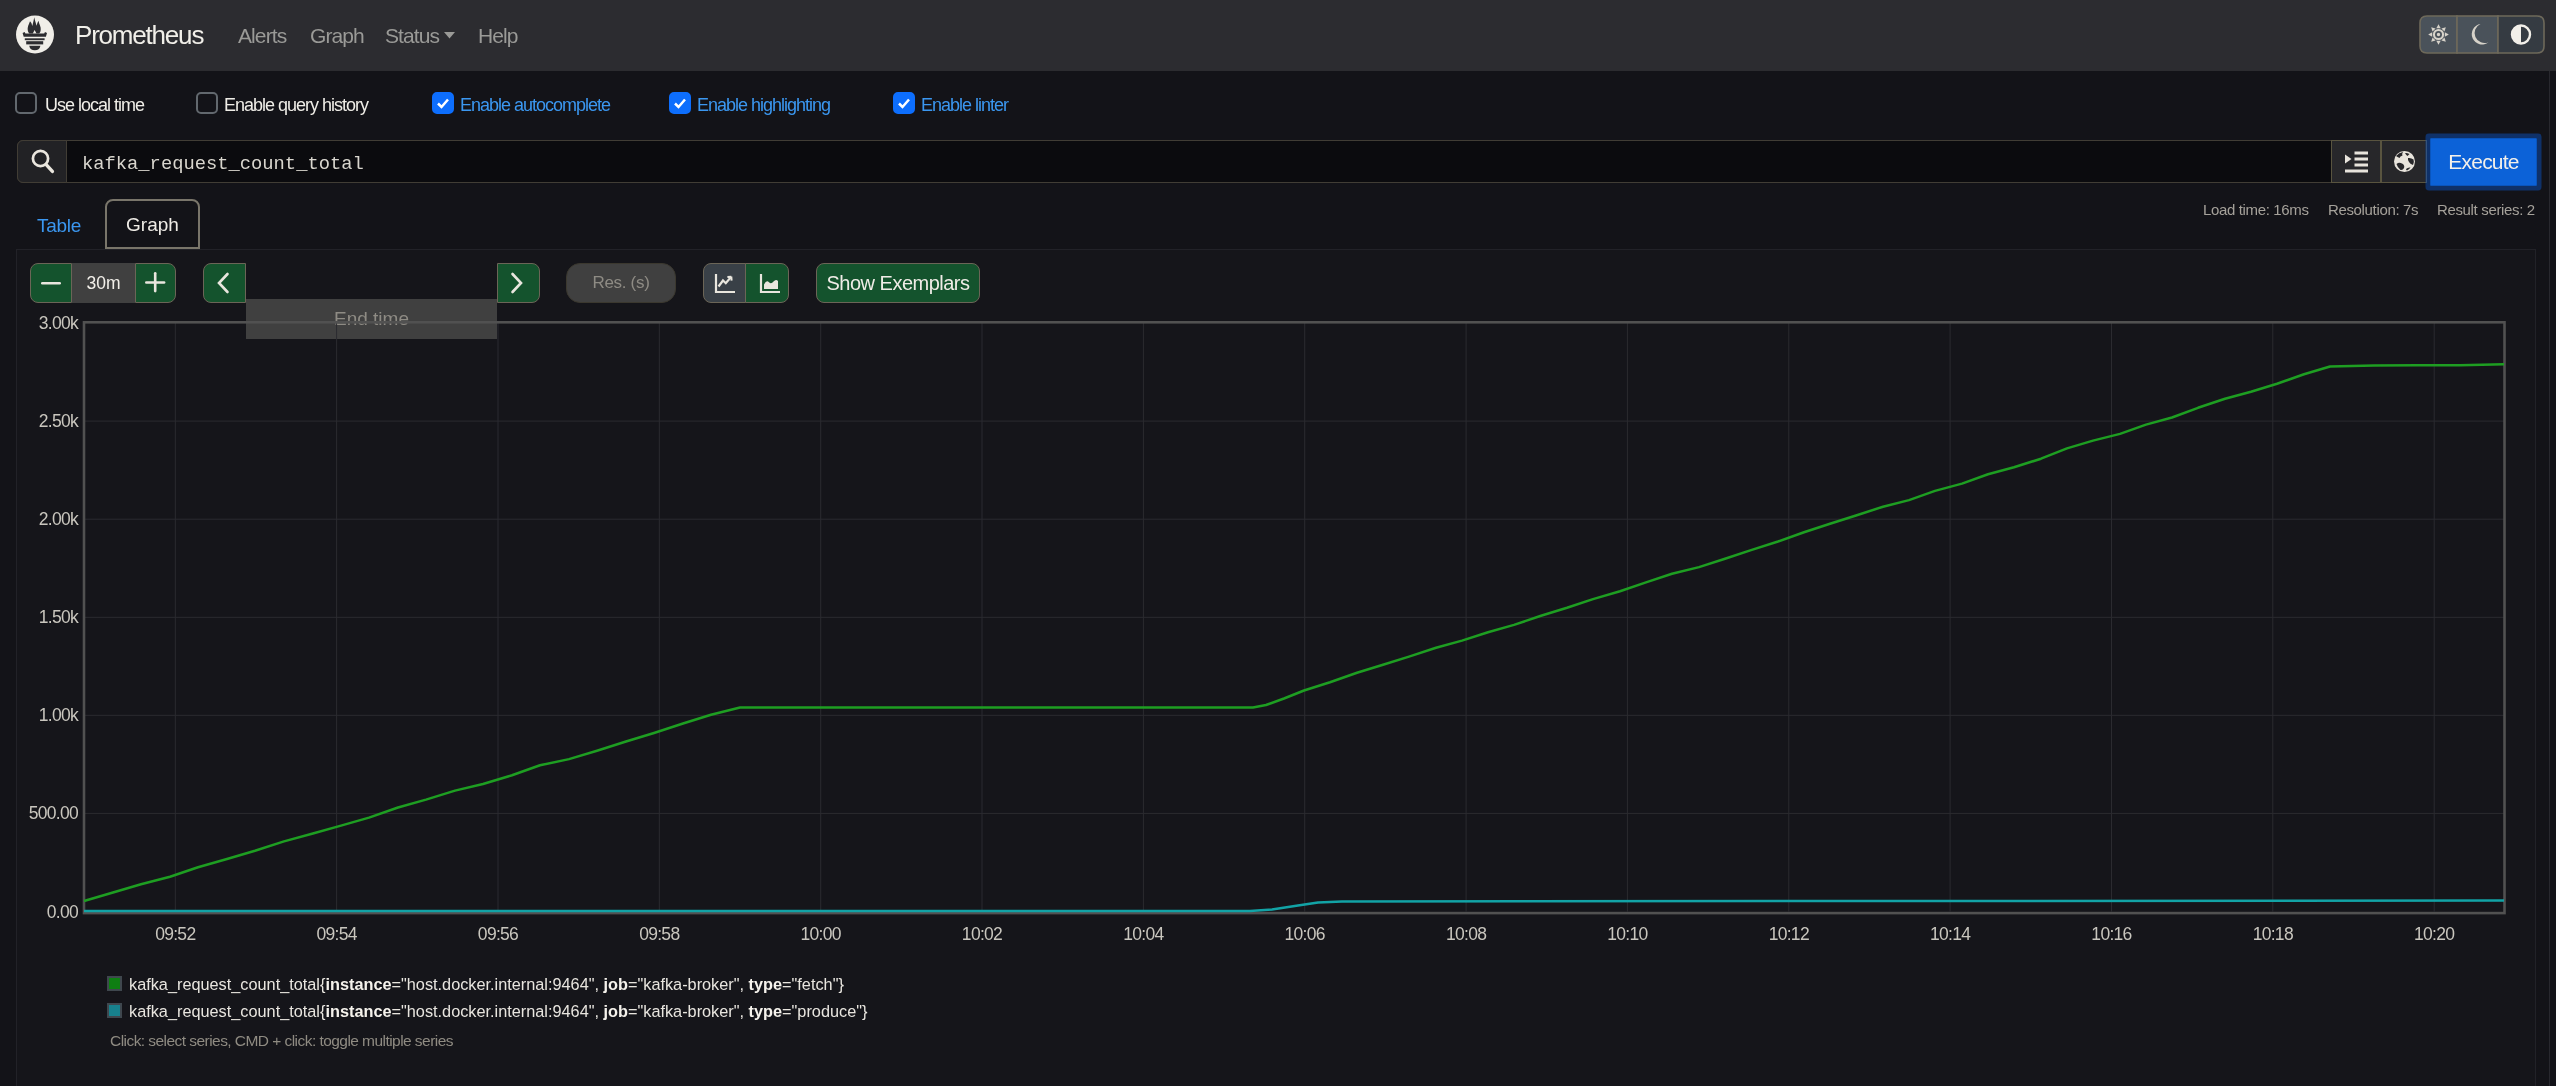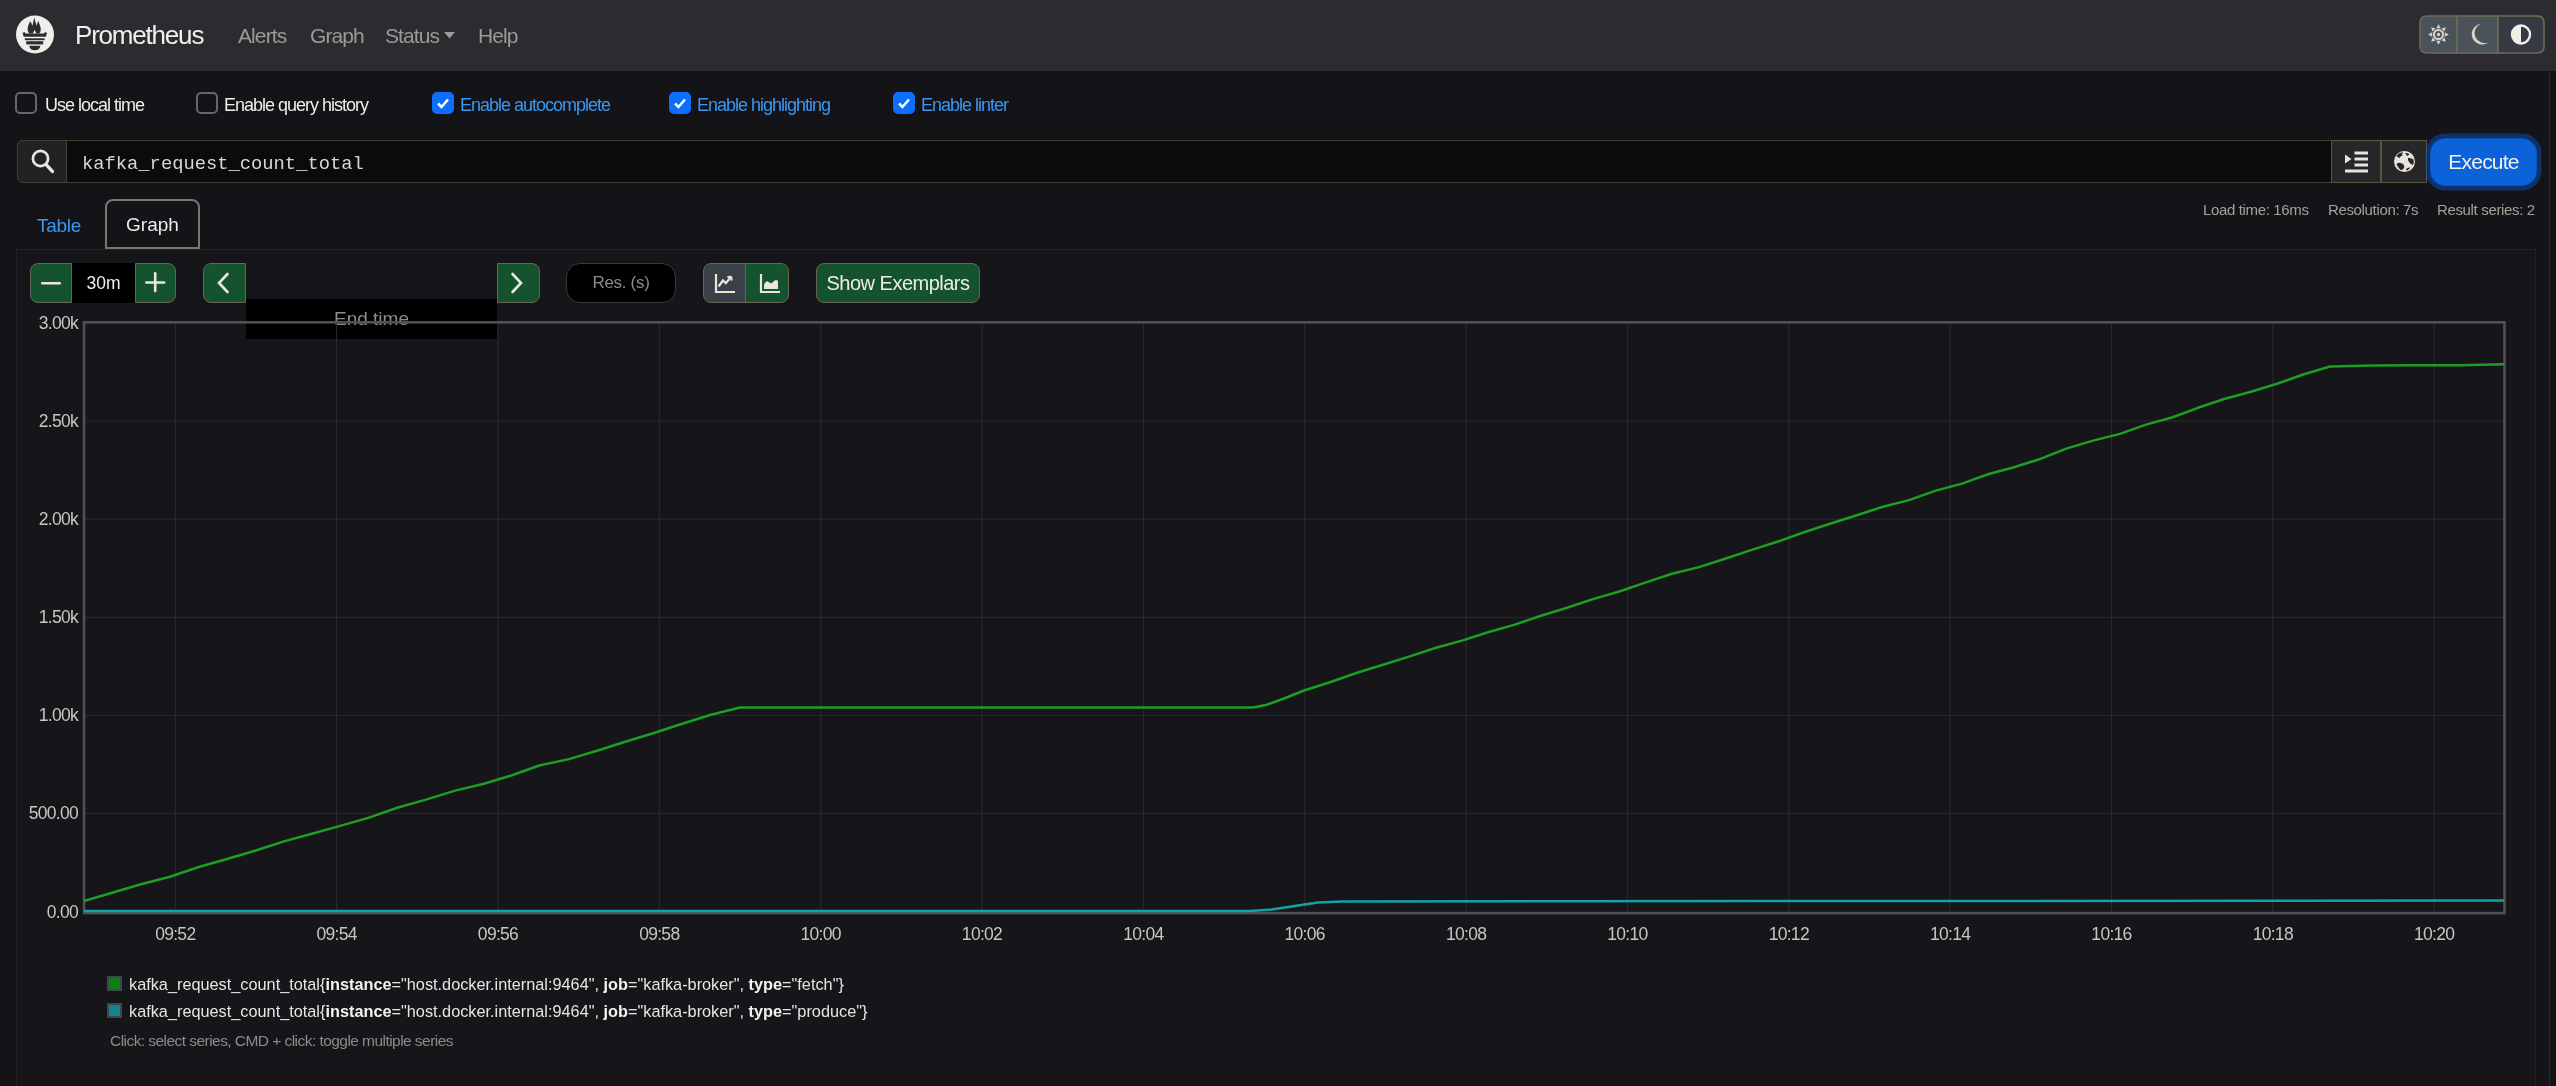--- a/index.html
+++ b/index.html
@@ -10,28 +10,28 @@
   .brand { left:75px; top:0; height:71px; line-height:71px; font-size:26px; letter-spacing:-1.2px; color:#f1efe9; }
   .navlink { top:0; height:71px; line-height:72px; font-size:21px; letter-spacing:-0.9px; color:#9a9a97; }
   .cbox { width:22px; height:22px; border:2px solid #62686e; border-radius:5px; background:transparent; top:92px; }
   .cbox.on { background:#0d6efd; border-color:#0d6efd; }
   .clabel { top:93.5px; font-size:18px; letter-spacing:-1.0px; color:#efede7; line-height:22px; }
   .clabel.blue { color:#3b97f0; }
   .qbar { left:17px; top:140px; width:2410px; height:43px; background:#0b0b0e; border:1px solid #413d35; border-radius:6px 0 0 6px; }
   .qaddon { left:17px; top:140px; width:50px; height:43px; background:#222225; border:1px solid #413d35; border-radius:6px 0 0 6px; }
   .qtext { left:82px; top:154px; font-family:"Liberation Mono", monospace; font-size:18.8px; color:#d9d6ce; line-height:20px; }
   .ibtn { top:140px; height:43px; background:#27272a; border:1px solid #59543f; }
-  .exec { left:2430px; top:138px; width:107px; height:48px; background:#0c62d8; border:1px solid #0a55bd; border-radius:15px; box-shadow:0 0 0 4.5px rgba(12,80,185,0.5); color:#f3f0ea; font-size:21px; letter-spacing:-0.8px; text-align:center; line-height:46px; }
+  .exec { left:2430px; top:138px; width:107px; height:48px; background:#0c62d8; border:1px solid #0a55bd; border-radius:1px; box-shadow:0 0 0 4.5px rgba(12,80,185,0.5); color:#f3f0ea; font-size:21px; letter-spacing:-0.8px; text-align:center; line-height:46px; }
   .tablink { left:37px; top:215px; font-size:19px; letter-spacing:-0.3px; color:#3b97f0; }
   .tabactive { left:105px; top:199px; width:95px; height:50px; border:2px solid #79756a; border-radius:8px 8px 0 0; color:#efece6; font-size:19px; text-align:center; line-height:47px; }
   .stats { top:201px; font-size:15px; letter-spacing:-0.35px; color:#a5a19a; }
   .panel { left:16px; top:249px; width:2520px; height:837px; border:1px solid #222228; border-bottom:none; background:#15151a; }
   .btn { position:absolute; top:263px; height:40px; background:#14532d; border:1px solid #6b6557; }
   .btn.dark { background:#394047; }
-  .blackinput { position:absolute; top:263px; height:40px; background:#000000; color:#8e8b84; text-align:center; }
+  .blackinput { position:absolute; top:263px; height:40px; background:#404040; color:#8e8b84; text-align:center; }
   .legswatch { width:15px; height:15px; border:2px solid #3f474e; }
   .legtext { font-size:16.3px; color:#e8e5df; }
   .legtext b { color:#f5f2ec; }
   .hint { left:110px; top:1031.5px; font-size:15.5px; letter-spacing:-0.55px; color:#8f8b82; }
 </style>
 </head>
 <body>
 
 <div class="abs nav"></div>
 <svg class="abs" style="left:16px;top:15px" width="38" height="39" viewBox="0 0 38 39">

